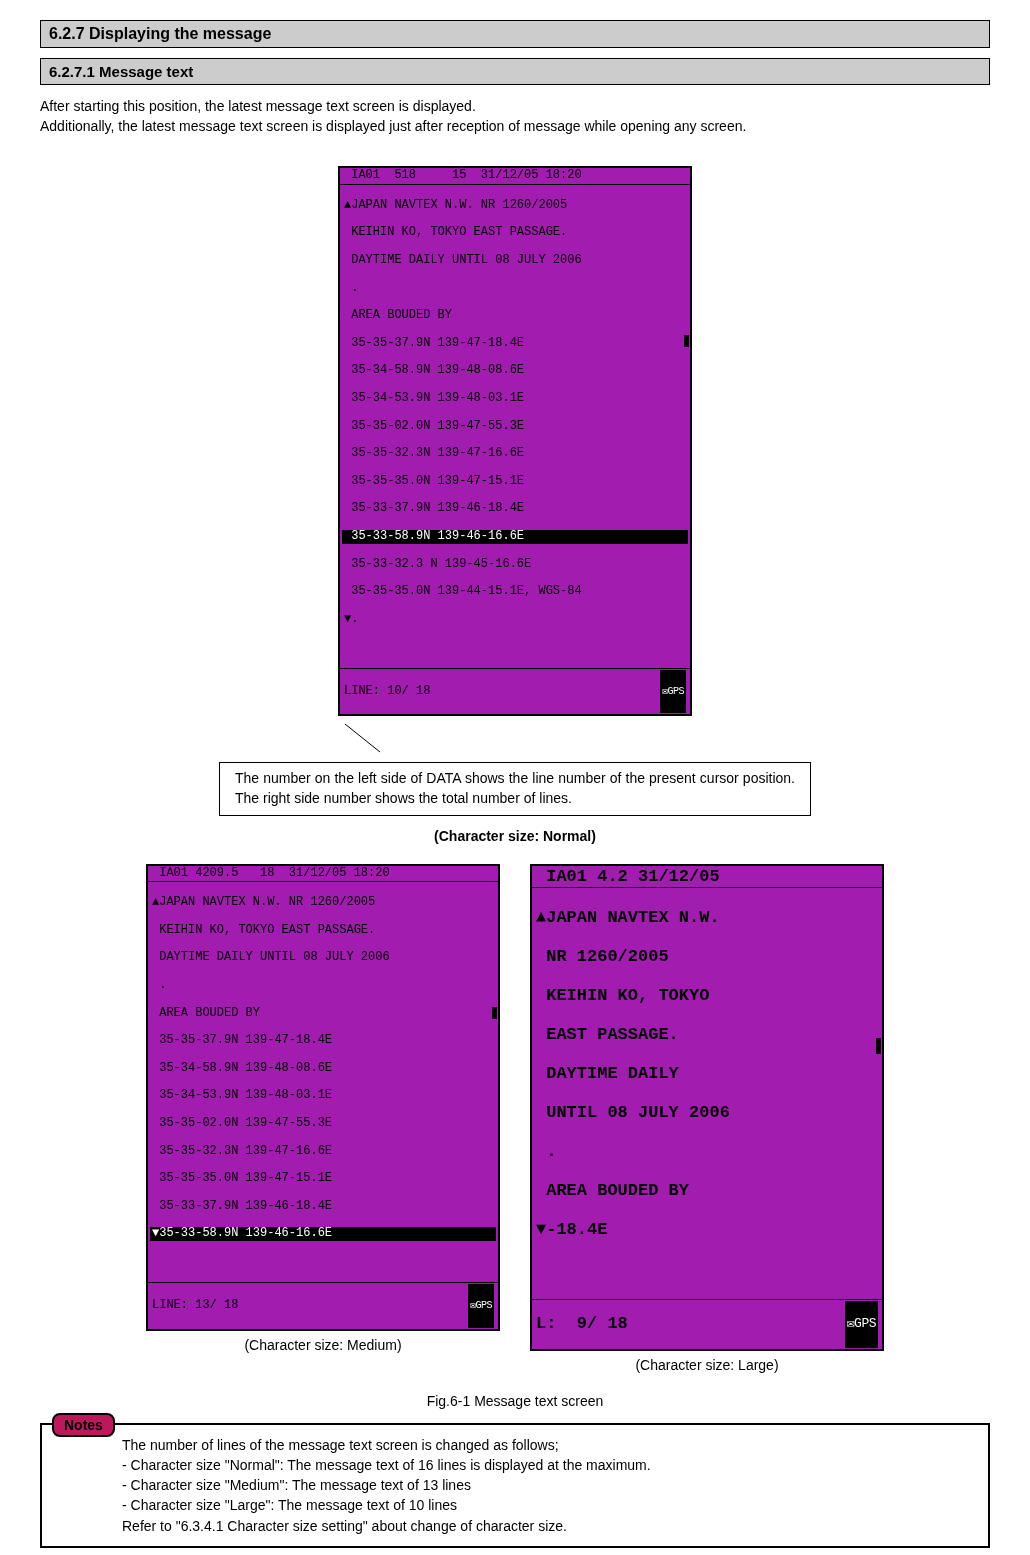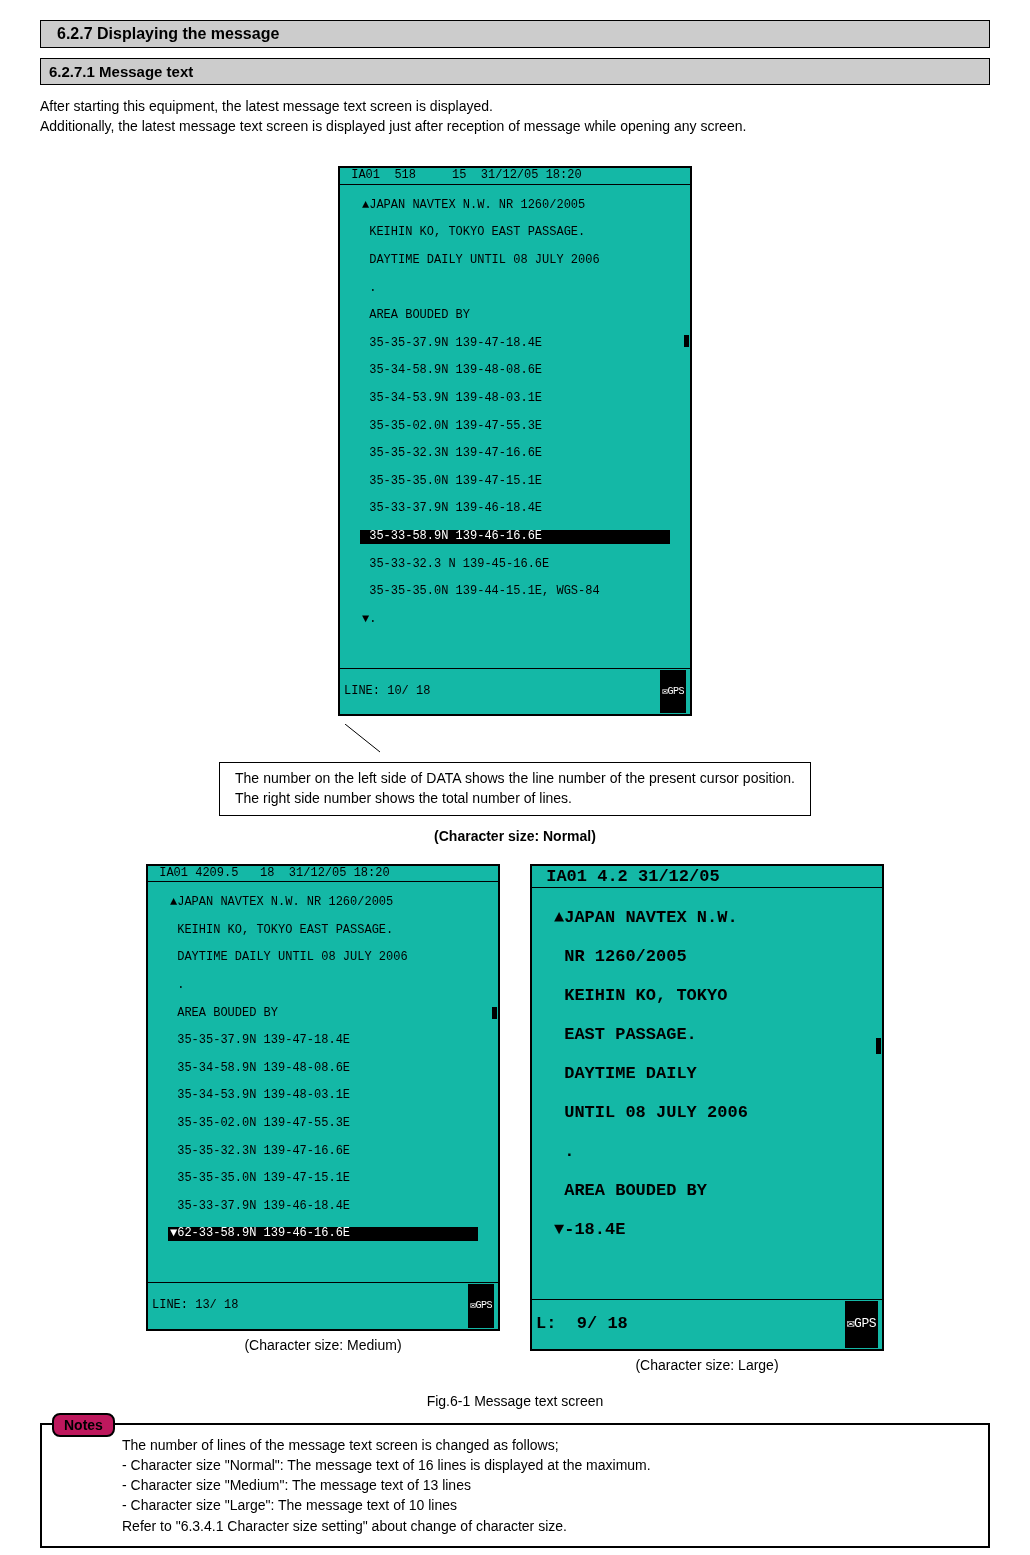--- a/index.html
+++ b/index.html
@@ -8,21 +8,21 @@
     width: 1030px;
     margin: 0;
     padding: 20px 40px;
     box-sizing: border-box;
     color: #000;
   }
   .section-header {
     background: #ccc;
     border: 1px solid #000;
     font-weight: bold;
-    padding: 4px 16px;
+    padding: 4px 8px;
     font-size: 16px;
     margin-bottom: 10px;
   }
   .subsection-header {
     background: #ccc;
     border: 1px solid #000;
     font-weight: bold;
     padding: 4px 8px;
     font-size: 15px;
     margin-bottom: 12px;
@@ -36,33 +36,33 @@
     text-align: center;
     margin-bottom: 10px;
   }
   .screen {
     display: inline-block;
     border: 2px solid #000;
     font-family: "Courier New", monospace;
     font-size: 12px;
     line-height: 1.15;
     text-align: left;
-    background: #14b8a6;
+    background: #a21caf;
     position: relative;
   }
   .screen-normal { width: 350px; }
   .screen-medium { width: 350px; }
   .screen-large { width: 350px; font-size: 17px; font-weight: bold; }
   .screen-header {
     border-bottom: 1px solid #000;
     padding: 1px 4px;
     white-space: pre;
   }
   .screen-body {
-    padding: 0 20px;
+    padding: 0 2px;
     white-space: pre;
     position: relative;
   }
   .screen-line { padding: 0 2px; }
   .highlight-line {
     background: #000;
     color: #fff;
     padding: 0 2px;
   }
   .screen-footer {
@@ -137,21 +137,21 @@
     margin: -2px auto 0 300px;
   }
 </style>
 </head>
 <body>
 
 <div class="section-header">6.2.7 Displaying the message</div>
 <div class="subsection-header">6.2.7.1 Message text</div>
 
 <div class="intro-text">
-  <span>After starting this equipment, the latest message text screen is displayed.</span><br>
+  <span>After starting this position, the latest message text screen is displayed.</span><br>
   <span>Additionally, the latest message text screen is displayed just after reception of message while opening any screen.</span>
 </div>
 
 <div class="screen-container">
   <div class="screen screen-normal">
     <div class="screen-header"> IA01  518     15  31/12/05 18:20</div>
     <div class="screen-body">
 <div class="screen-line">▲JAPAN NAVTEX N.W. NR 1260/2005</div>
 <div class="screen-line"> KEIHIN KO, TOKYO EAST PASSAGE.</div>
 <div class="screen-line"> DAYTIME DAILY UNTIL 08 JULY 2006</div>
@@ -198,21 +198,21 @@
 <div class="screen-line"> DAYTIME DAILY UNTIL 08 JULY 2006</div>
 <div class="screen-line"> .</div>
 <div class="screen-line"> AREA BOUDED BY</div>
 <div class="screen-line"> 35-35-37.9N 139-47-18.4E</div>
 <div class="screen-line"> 35-34-58.9N 139-48-08.6E</div>
 <div class="screen-line"> 35-34-53.9N 139-48-03.1E</div>
 <div class="screen-line"> 35-35-02.0N 139-47-55.3E</div>
 <div class="screen-line"> 35-35-32.3N 139-47-16.6E</div>
 <div class="screen-line"> 35-35-35.0N 139-47-15.1E</div>
 <div class="screen-line"> 35-33-37.9N 139-46-18.4E</div>
-<div class="highlight-line">▼62-33-58.9N 139-46-16.6E</div>
+<div class="highlight-line">▼35-33-58.9N 139-46-16.6E</div>
 <span class="scroll-indicator" style="top:125px;"></span>
       </div>
       <div class="screen-footer">
         <span>LINE: 13/ 18</span>
         <span class="footer-icons">✉GPS</span>
       </div>
     </div>
     <div class="sub-caption">(Character size: Medium)</div>
   </div>
 

